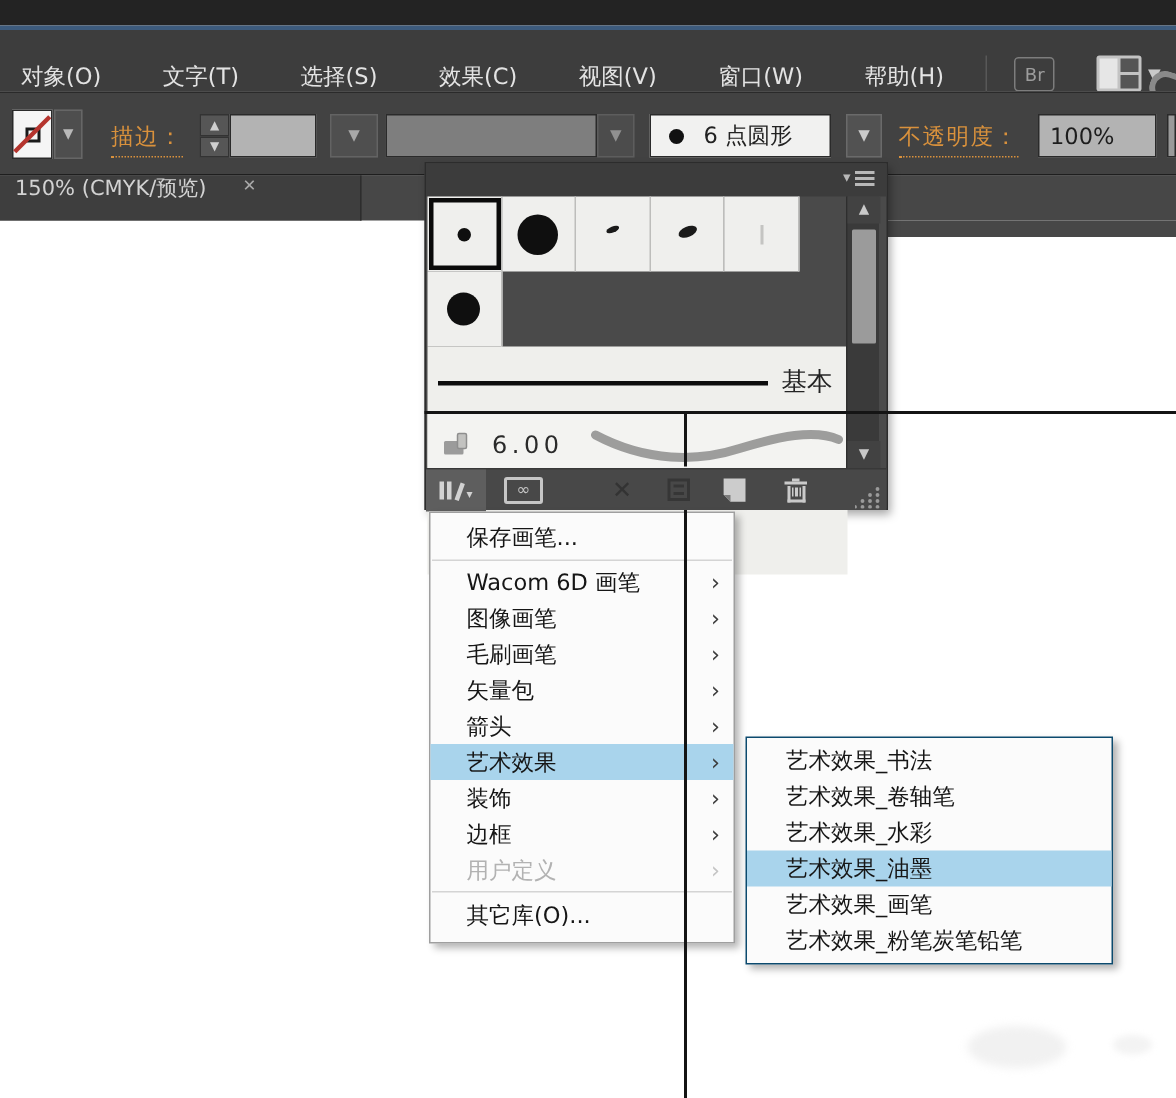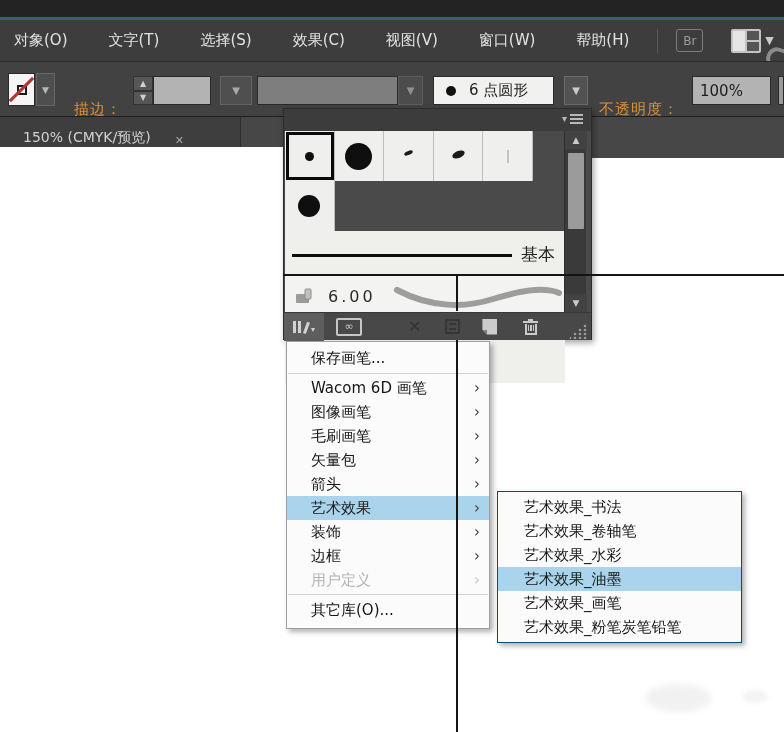--- a/index.html
+++ b/index.html
@@ -7,21 +7,21 @@
   .screen {
     position:relative; width:784px; height:732px; overflow:hidden;
     background:#ffffff;
     font-family:"DejaVu Sans","Liberation Sans",sans-serif;
     -webkit-font-smoothing:antialiased;
   }
   
   .titlebar-strip { position:absolute; left:0; top:0; width:784px; height:17px; background:#232323; }
   .blue-line { position:absolute; left:0; top:17px; width:784px; height:3px; background:#3d5b7d; }
   .menubar { position:absolute; left:0; top:20px; width:784px; height:41px; background:#3d3d3d;
-             display:flex; align-items:center; color:#e3e3e3; font-size:15px; }
+             display:flex; align-items:flex-end; color:#e3e3e3; font-size:15px; }
   .mb-item { padding:0 4px; margin-left:33px; white-space:nowrap; cursor:default; }
   .mb-item:first-child { margin-left:10px; }
   .mb-sep { width:1px; height:24px; background:#585858; margin-left:24px; }
   .br-btn { margin-left:18px; width:27px; height:23px; border:1px solid #7d7d7d; border-radius:3px;
             color:#9d9d9d; font-size:12px; display:flex; align-items:center; justify-content:center; }
   .ws-btn { margin-left:28px; display:flex; align-items:center; }
   .ws-icon { width:30px; height:24px; background:#c3c3c3; border-radius:2px; display:flex; padding:2px; gap:2px; }
   .ws-left { width:12px; height:100%; background:#e6e6e6; }
   .ws-right { flex:1; display:flex; flex-direction:column; gap:2px; }
   .ws-cell { flex:1; background:#555; }
@@ -32,21 +32,21 @@
   
   .controlbar { position:absolute; left:0; top:61px; width:784px; height:56px; background:#424242;
                 border-top:1px solid #2a2a2a; border-bottom:1px solid #1e1e1e; color:#e0e0e0; }
   .none-swatch { position:absolute; left:8px; top:11px; width:27px; height:33px; background:#f5f5f5;
                  border:1px solid #2a2a2a; }
   .none-inner { position:absolute; left:8px; top:11px; width:10px; height:10px; border:2px solid #1a1a1a; }
   .none-slash { position:absolute; left:-4px; top:14px; width:33px; height:3px; background:#b5342e;
                 transform:rotate(-45deg); }
   .none-dd { position:absolute; left:36px; top:11px; width:19px; height:33px; background:#4e4e4e;
              border:1px solid #666; color:#b8b8b8; font-size:9px; display:flex; align-items:center; justify-content:center; }
-  .orange-label { position:absolute; top:38px; color:#d9913c; font-size:15px;
+  .orange-label { position:absolute; top:20px; color:#d9913c; font-size:15px;
                   border-bottom:1px dotted #d9913c; padding-bottom:3px; letter-spacing:1px; }
   .stroke-label { left:74px; }
   .opacity-label { left:599px; }
   .stepper { position:absolute; left:133px; top:14px; width:20px; height:29px; display:flex; flex-direction:column; }
   .step-btn { flex:1; background:#565656; border:1px solid #333; color:#cfcfcf; font-size:8px;
               display:flex; align-items:center; justify-content:center; }
   .weight-field { position:absolute; left:153px; top:14px; width:58px; height:29px; background:#b3b3b3;
                   border:1px solid #2a2a2a; }
   .weight-dd { position:absolute; left:220px; top:14px; width:32px; height:29px; background:#4f4f4f;
                border:1px solid #636363; color:#a8a8a8; font-size:10px; display:flex; align-items:center; justify-content:center; }
@@ -60,21 +60,21 @@
   .brush-dot { width:10px; height:10px; background:#111; border-radius:50%; flex:none; }
   .brush-dd { position:absolute; left:564px; top:14px; width:24px; height:29px; background:#525252;
               border:1px solid #6a6a6a; color:#cccccc; font-size:10px; display:flex; align-items:center; justify-content:center; }
   .opacity-field { position:absolute; left:692px; top:14px; width:79px; height:29px; background:#b3b3b3;
                    border:1px solid #2a2a2a; color:#1d1d1d; font-size:15px; display:flex; align-items:center; padding-left:7px; }
   .partial-field { position:absolute; left:778px; top:14px; width:6px; height:29px; background:#9a9a9a; border:1px solid #2a2a2a; }
   
   .tabbar { position:absolute; left:0; top:117px; width:784px; height:30px; background:#474747; }
   .tab { position:absolute; left:0; top:0; width:241px; height:30px; background:#3e3e3e;
          border-right:1px solid #2d2d2d; color:#d2d2d2; font-size:14px;
-         display:flex; align-items:flex-end; padding-left:23px; gap:24px; }
+         display:flex; align-items:flex-start; padding-left:10px; gap:24px; }
   .tab-close { color:#a9a9a9; font-size:11px; }
   .tabbar-ext { position:absolute; left:592px; top:147px; width:192px; height:11px; background:#474747; }
   
   .hline { position:absolute; left:283px; top:274px; width:501px; height:2px; background:#141414; z-index:12; }
   .vline-a { position:absolute; left:456px; top:276px; width:2px; height:35px; background:#141414; z-index:12; }
   .vline-b { position:absolute; left:456px; top:340px; width:2px; height:392px; background:#141414; z-index:26; }
   .blob1 { position:absolute; left:645px; top:684px; width:66px; height:28px; background:#f1f1f1;
            border-radius:50%; filter:blur(3px); }
   .blob2 { position:absolute; left:742px; top:690px; width:26px; height:13px; background:#f3f3f3;
            border-radius:50%; filter:blur(2px); }

